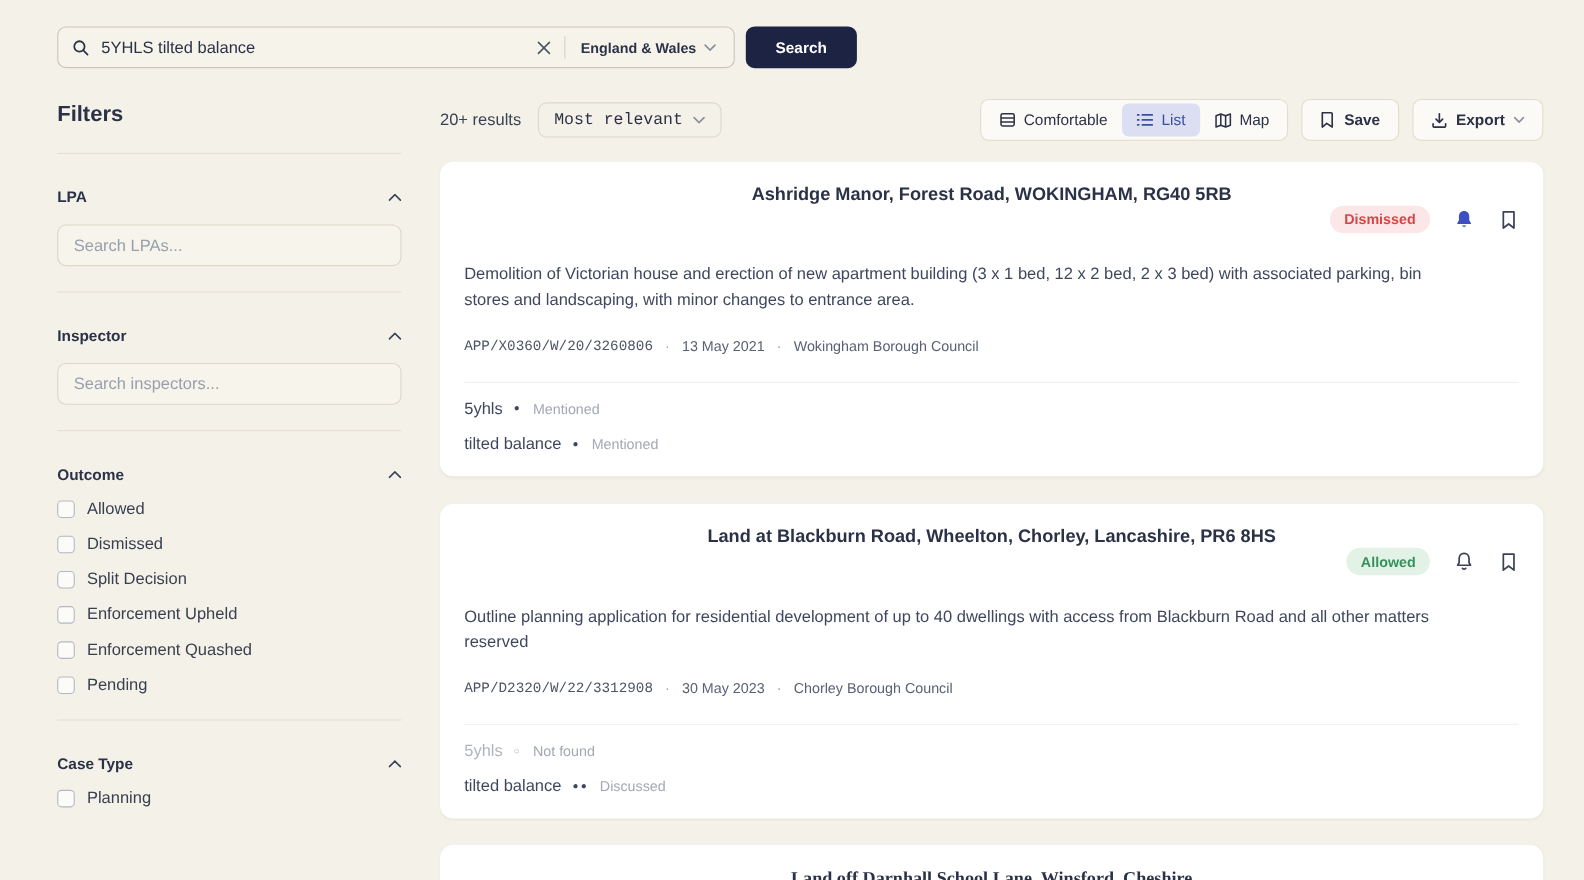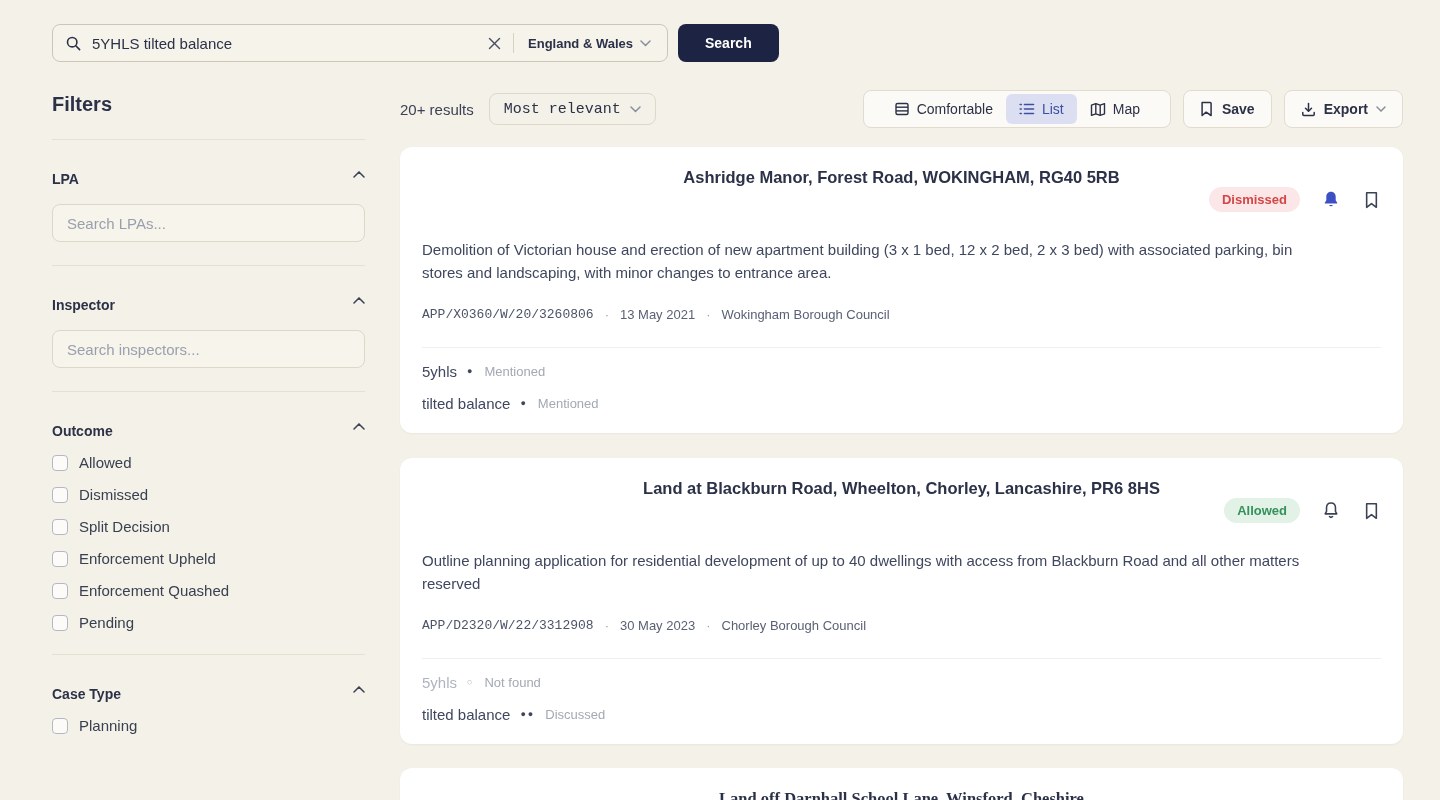--- a/index.html
+++ b/index.html
@@ -20,39 +20,39 @@
     font-size:14px; font-weight:700; font-family:inherit; cursor:pointer; }
 
   
   .layout { display:flex; align-items:flex-start; }
   .sidebar { width:313px; margin:31px 0 0 52px; flex:none; }
   .main { flex:1; margin:28px 37px 0 35px; min-width:0; }
 
   
   .filters-title { font-size:20px; font-weight:700; color:#2b3147; }
   .sb-divider { height:1px; background:#e4e0d2; margin:23px 0 0 0; }
-  .sb-section-head { display:flex; justify-content:space-between; margin-top:31px;
+  .sb-section-head { display:flex; justify-content:space-between; align-items:center; margin-top:31px;
     font-size:14px; font-weight:700; color:#2b3147; cursor:pointer; }
   .sb-search { width:100%; height:38px; border:1px solid #dcd7c8; border-radius:8px; background:#f7f4ec;
     padding:0 14px; font-size:15px; color:#2b3147; font-family:inherit; margin-top:17px; outline:none; }
   .sb-search::placeholder { color:#99a0ad; }
   .check-group { margin-top:8px; }
   .check-row { display:flex; align-items:center; gap:11px; margin-top:15px; cursor:pointer; }
   .checkbox { width:16px; height:16px; border:1.5px solid #b4b8c2; border-radius:4px; background:#fcfbf7; flex:none; }
   .check-label { font-size:15px; color:#39404f; }
 
   
   .results-header { display:flex; align-items:center; }
   .results-count { font-size:15px; color:#3a4254; }
   .sort-btn { margin-left:15px; height:32px; padding:0 14px; display:flex; align-items:center; gap:9px;
     border:1px solid #ddd8c9; border-radius:8px; font-size:15px; color:#2b3147; background:transparent;
     font-family:Liberation Mono, monospace; cursor:pointer; }
   .header-right { margin-left:auto; display:flex; align-items:center; gap:12px; }
   .view-toggle { display:flex; align-items:center; background:#fbfaf6; border:1px solid #e1dccd;
-    border-radius:8px; padding:17px; height:38px; }
+    border-radius:8px; padding:3px; height:38px; }
   .view-item { display:flex; align-items:center; gap:7px; padding:0 13px; height:30px; border-radius:6px;
     font-size:14px; color:#2b3147; background:none; border:none; font-family:inherit; cursor:pointer; }
   .view-item.active { background:#dcdff1; color:#3c4fa0; }
   .pill-btn { display:flex; align-items:center; gap:8px; height:38px; padding:0 16px; background:#fbfaf6;
     border:1px solid #e1dccd; border-radius:8px; font-size:14px; font-weight:700; color:#2b3147;
     font-family:inherit; cursor:pointer; }
 
   
   .card { background:#fff; border-radius:12px; padding:21px 22px; margin-top:19px;
     box-shadow:0 1px 2px rgba(40,40,40,.05); }

